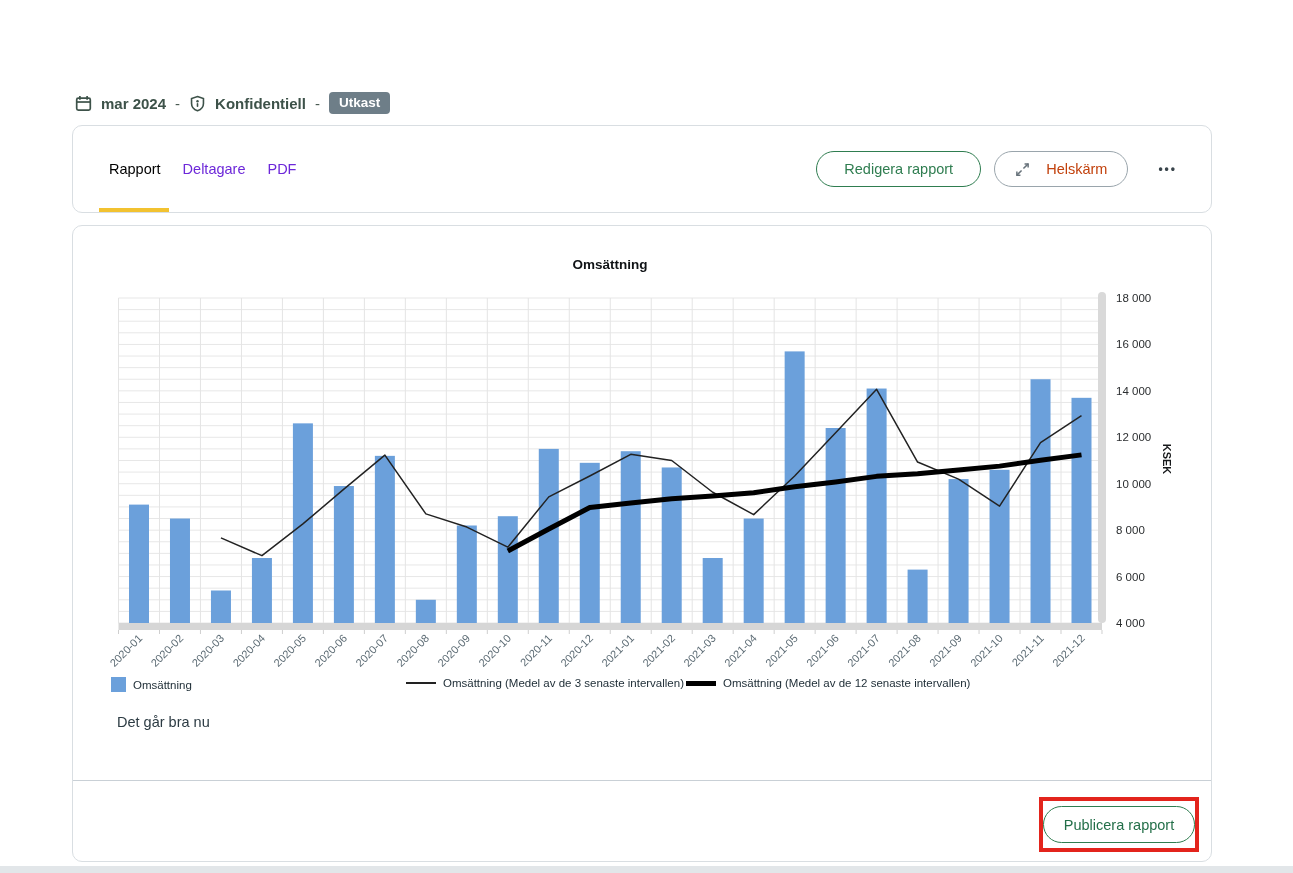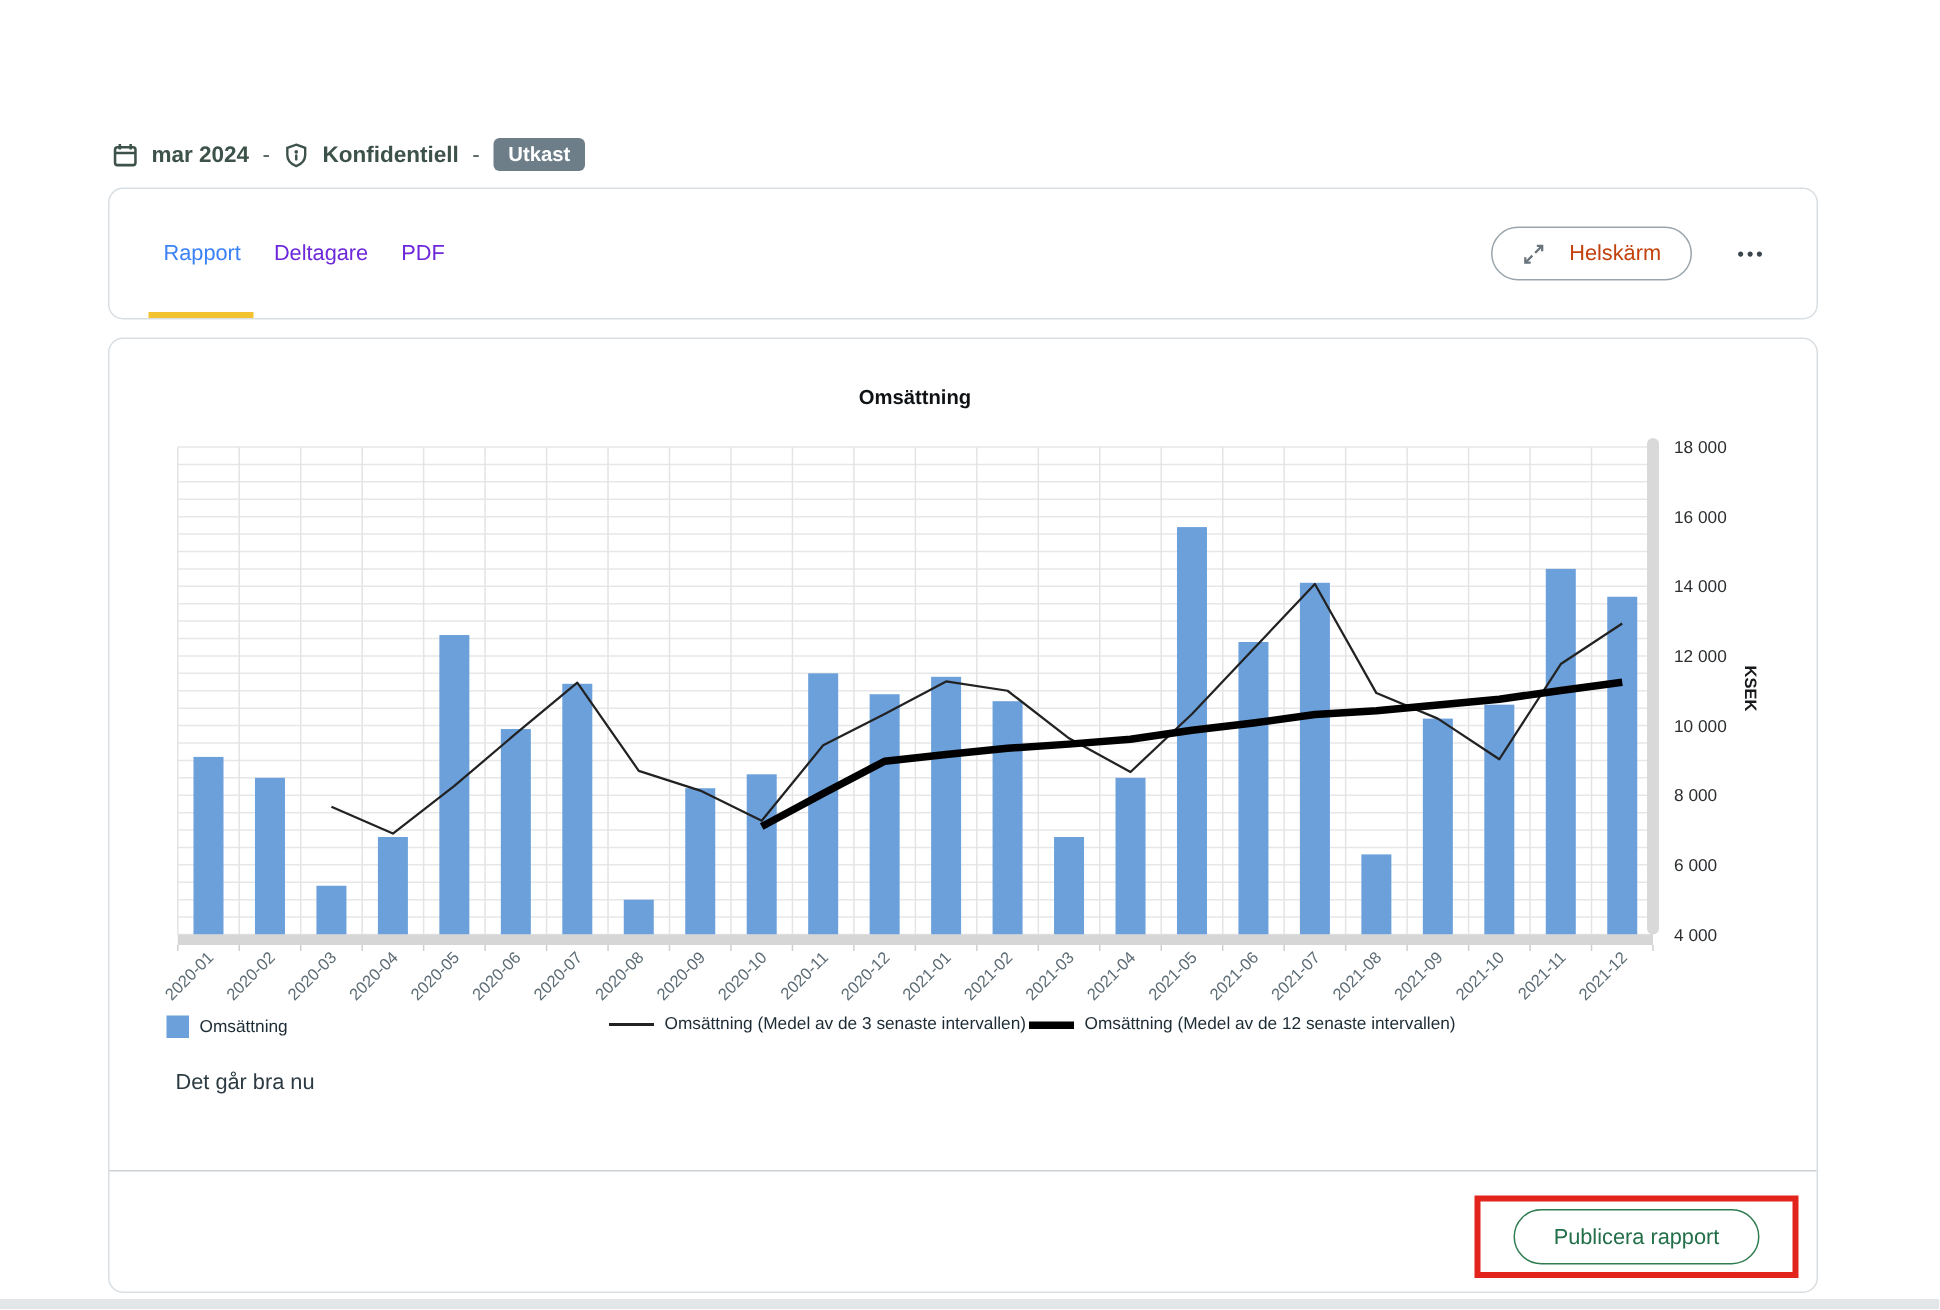--- a/index.html
+++ b/index.html
@@ -14,21 +14,21 @@
   .icon16{width:17px;height:17px;display:block;}
   .badge{background:var(--badge-gray,#6E7E88);color:#fff;font-size:13.5px;font-weight:700;
          padding:3px 10px;border-radius:4px;line-height:1.2;}
 
   .card{position:absolute;left:72px;width:1140px;background:#fff;border:1px solid #D9DEE2;
         border-radius:10px;box-sizing:border-box;}
   .tabs-card{top:125px;height:88px;display:flex;align-items:center;justify-content:space-between;
         padding:0 26px 0 36px;}
   .tabs{display:flex;gap:22px;font-size:14.5px;}
   .tab{color:#6d28d9;cursor:pointer;padding:4px 0;}
-  .tab.active{color:#3b82f6;}
+  .tab.active{color:#000000;}
   .tab-underline{position:absolute;left:26px;bottom:0;width:70px;height:4px;
         background:var(--accent-yellow,#F2C230);}
   .actions{display:flex;align-items:center;}
   .btn{display:inline-flex;align-items:center;justify-content:center;height:36px;
        border-radius:999px;background:#fff;font-size:14.5px;box-sizing:border-box;
        cursor:pointer;font-family:inherit;}
   .btn-edit{border:1.5px solid var(--brand-green,#2F7D50);color:var(--brand-green,#2F7D50);
        padding:0 27px;}
   .btn-fs{border:1.5px solid #9AA5AC;color:#c2410c;padding:0 20px;gap:16px;margin-left:13px;}
   .btn-more{border:none;color:#39444B;font-size:12px;letter-spacing:2px;padding:0 8px;
@@ -44,21 +44,21 @@
   .legend-item:nth-child(1){left:38px;}
   .legend-item:nth-child(2){left:333px;}
   .legend-item:nth-child(3){left:613px;}
   .lg-square{width:15px;height:15px;background:var(--bar-blue,#6BA0DB);flex:0 0 auto;}
   .lg-thin{width:30px;height:2px;background:#222;flex:0 0 auto;}
   .lg-thick{width:30px;height:5px;background:#000;flex:0 0 auto;}
   .comment{position:absolute;left:44px;top:488px;font-size:14.5px;color:#2C3B43;}
 
   .card-footer{position:absolute;left:0;right:0;bottom:0;height:80px;
        border-top:1px solid #C9D0D6;}
-  .red-box{position:absolute;right:12px;top:16px;width:216px;height:55px;
+  .red-box{position:absolute;right:12px;top:16px;width:160px;height:55px;
        border:4px solid var(--highlight-red,#E3241C);display:flex;align-items:center;
        justify-content:center;box-sizing:border-box;}
   .btn-publish{border:1.5px solid var(--brand-green,#2F7D50);color:#236F49;height:37px;
        width:164px;border-radius:999px;background:#fff;font-size:14.5px;}
 
   .bottom-strip{position:absolute;left:0;right:0;bottom:0;height:7px;background:#E2E6E9;}
 </style>
 </head>
 <body>
 
@@ -85,20 +85,21 @@
   </div>
 
   <section class="card tabs-card">
     <nav class="tabs">
       <span class="tab active">Rapport</span>
       <span class="tab">Deltagare</span>
       <span class="tab">PDF</span>
     </nav>
     <span class="tab-underline"></span>
     <div class="actions">
+      <button class="btn btn-edit">Redigera rapport</button>
       <button class="btn btn-fs">
         <svg class="icon16" style="width:15px;height:15px" viewBox="0 0 16 16" fill="none" stroke="#68737B" stroke-width="1.6">
           <line x1="9" y1="7" x2="14" y2="2"></line>
           <polyline points="10.2,2 14,2 14,5.8"></polyline>
           <line x1="7" y1="9" x2="2" y2="14"></line>
           <polyline points="2,10.2 2,14 5.8,14"></polyline>
         </svg>
         <span>Helskärm</span>
       </button>
       <button class="btn btn-more">•••</button>

